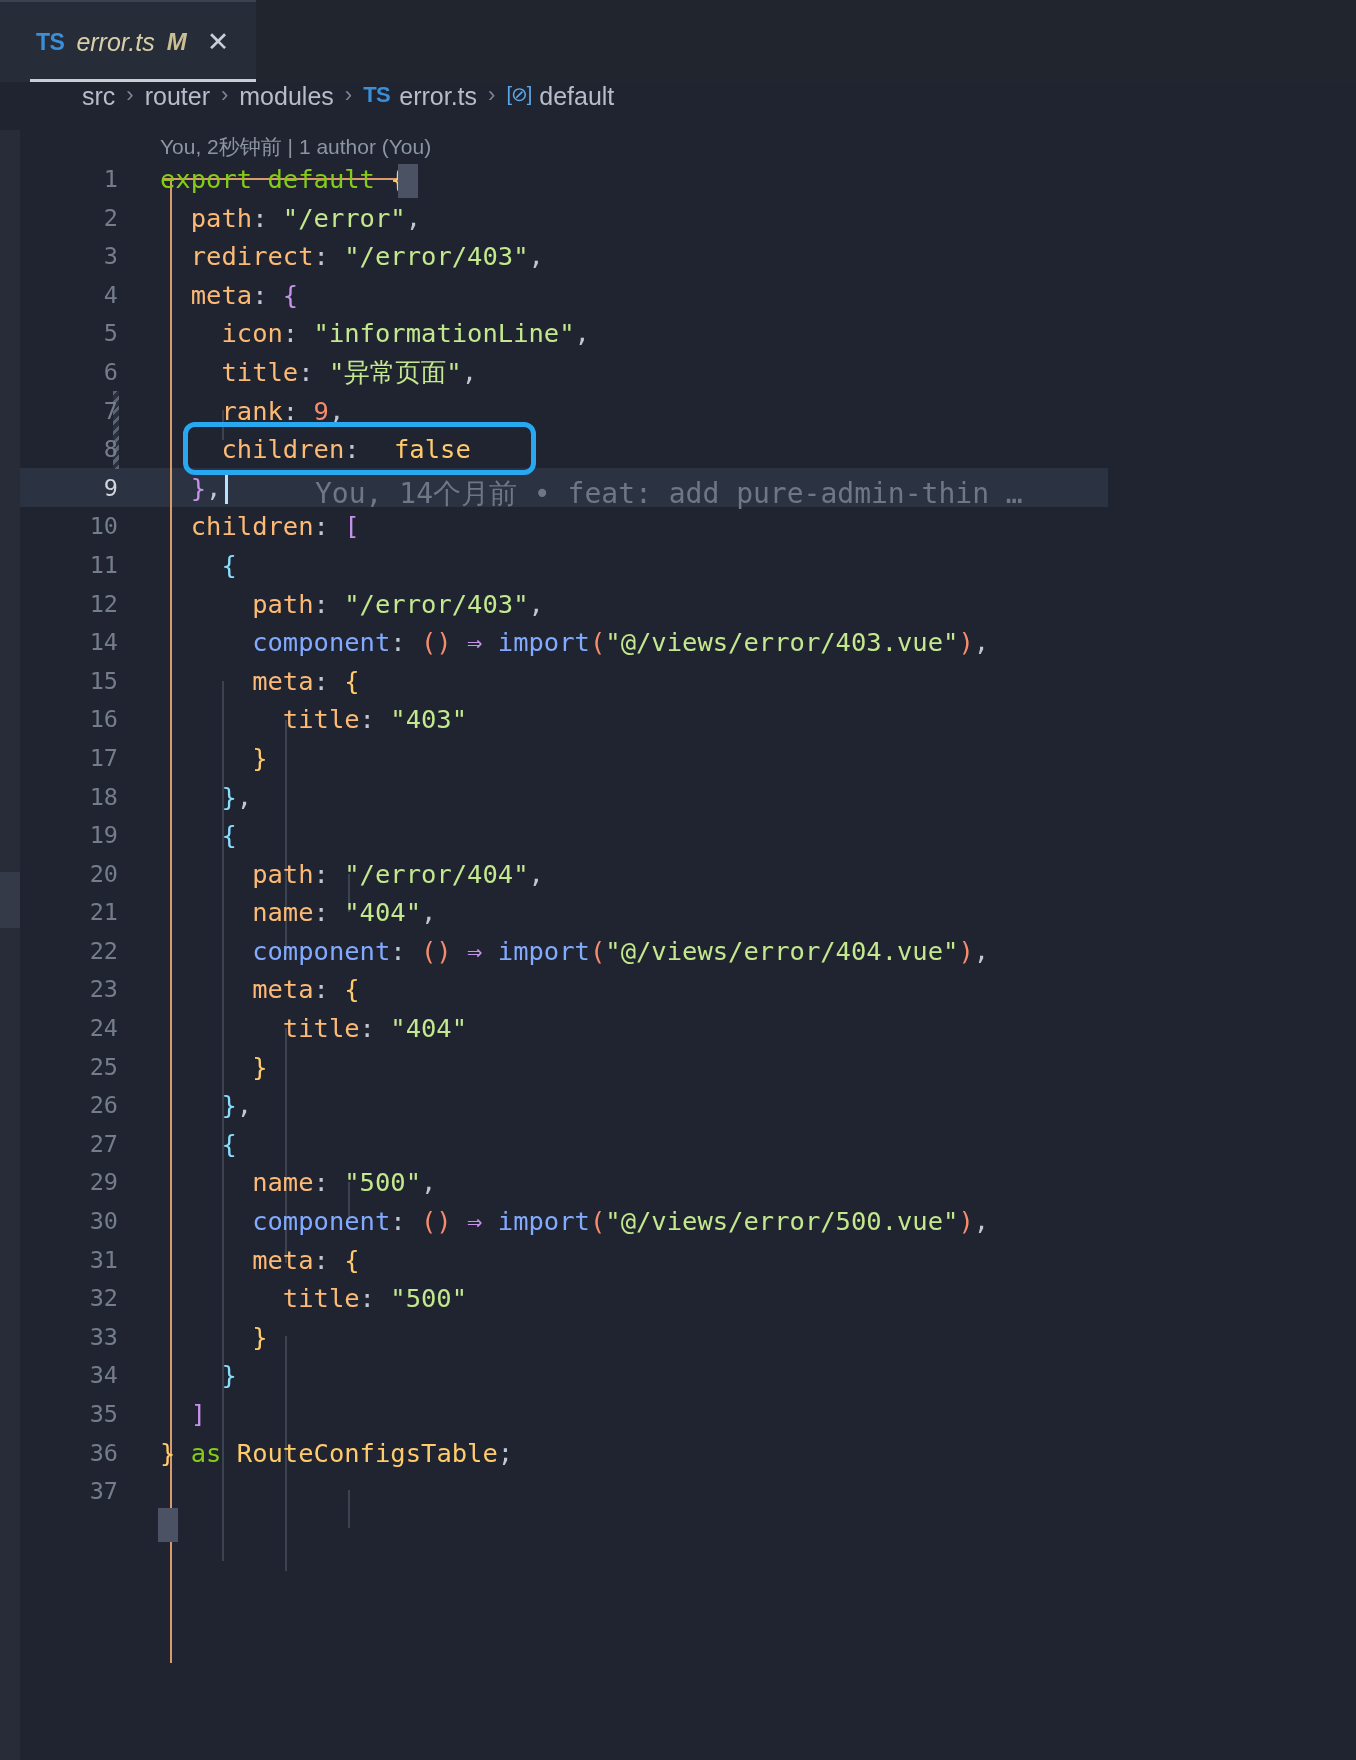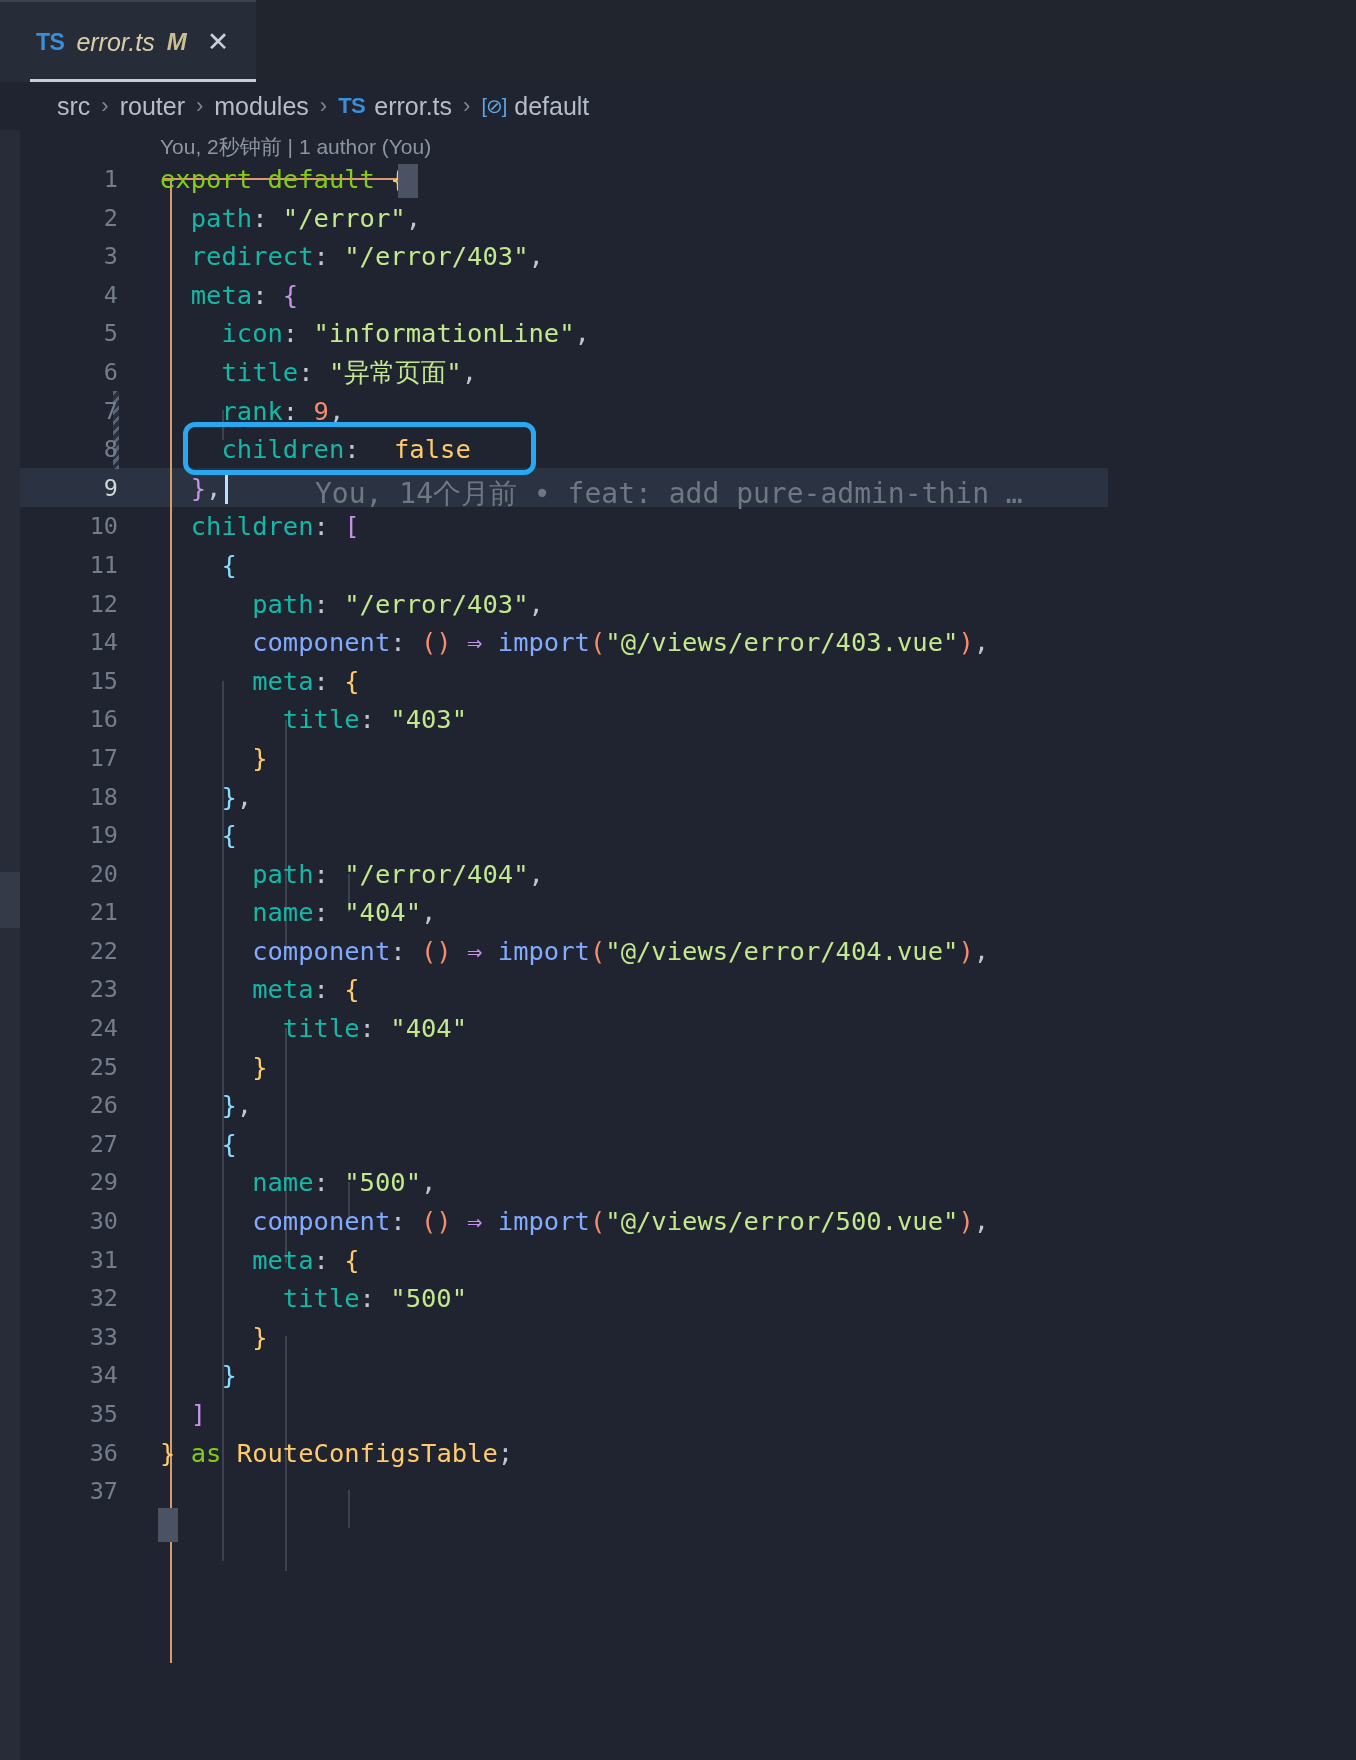--- a/index.html
+++ b/index.html
@@ -42,22 +42,22 @@
     color: #cbbf92; font-size: 24px; font-style: italic; font-weight: bold;
   }
   .tab-close {
     color: #c9ced8; font-size: 27px; line-height: 1; margin-left: 8px;
     font-weight: 300;
   }
 
   
   .breadcrumb {
     position: absolute; left: 0; top: 82px; width: 1356px; height: 48px;
-    display: flex; align-items: center; gap: 0px;
-    padding-left: 57px;
+    display: flex; align-items: flex-start; gap: 0px;
+    padding-left: 82px;
     background: #1f2430;
     font-size: 25px;
     color: #b9c0cc;
   }
   .crumb { color: #b6bdc9; }
   .crumb-sep { color: #7d8694; margin: 0 11px; font-size: 22px; }
   .crumb-ts { color: #3a8fd8; font-weight: bold; font-size: 22px; margin-right: 9px; letter-spacing:-.5px;}
   .crumb-symbol {
     color: #5fa8e8; font-size: 20px; margin-right: 8px;
     letter-spacing: -1px;
@@ -95,21 +95,21 @@
   .ln {
     position: absolute; left: 0; width: 118px; text-align: right;
     color: #757d8c; font-size: 23.5px;
     font-family: "DejaVu Sans Mono", monospace;
   }
   .row.cur .ln { color: #cfd4dd; }
   .txt { position: absolute; left: 160px; }
 
   
   .kw   { color: #84cc16; }           
-  .prop { color: #14b8a6; }           
+  .prop { color: #fdba74; }           
   .str  { color: #c3e88d; }           
   .num  { color: #f78c6c; }           
   .bool { color: #ffcb6b; margin-left: 19px; }           
   .fn   { color: #82aaff; }           
   .br1  { color: #ffcb6b; }           
   .br2  { color: #c792ea; }           
   .br3  { color: #89ddff; }
   .paren{ color: #f78c6c; }
   .type { color: #ffcb6b; }
   .white{ color: #bfc7d5; }

